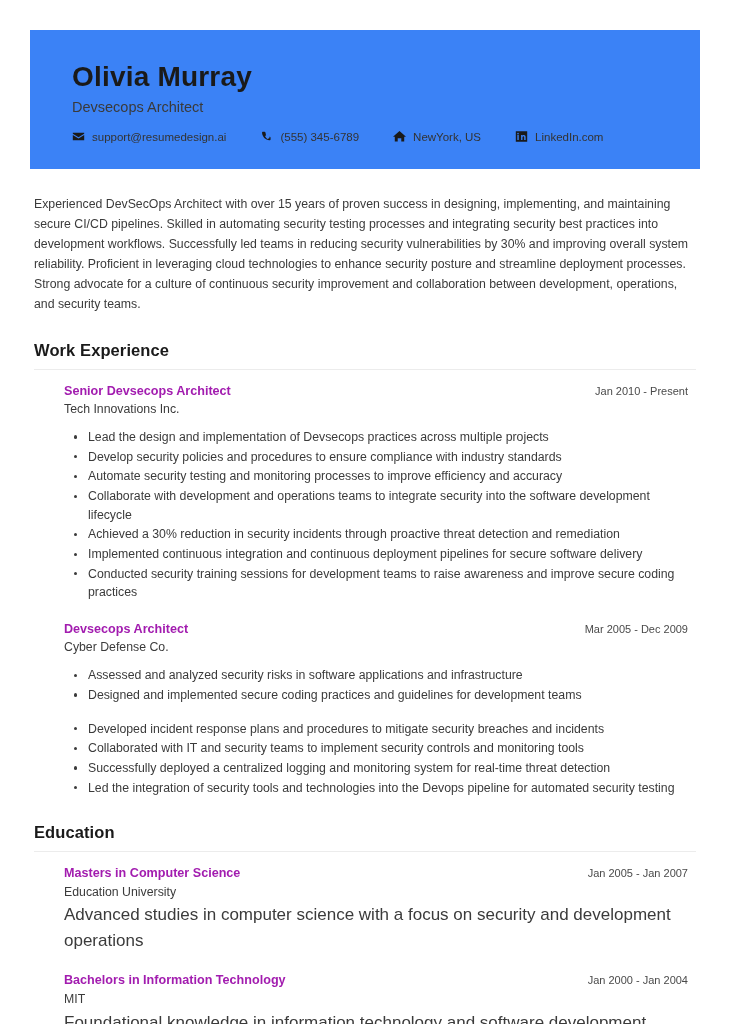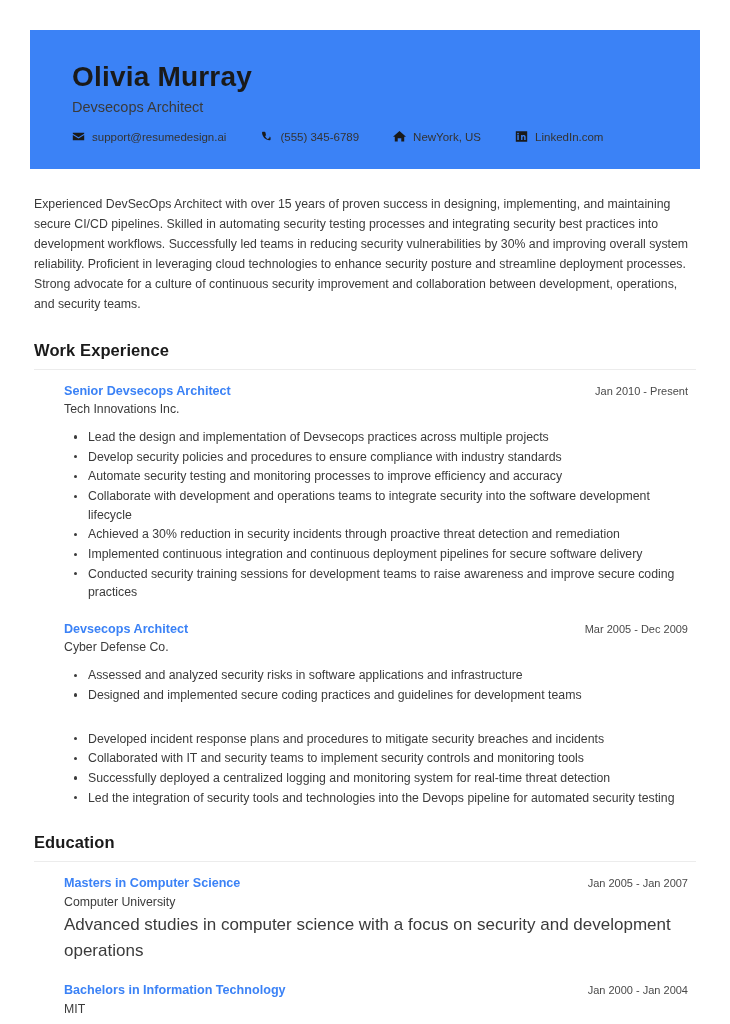--- a/index.html
+++ b/index.html
@@ -108,21 +108,21 @@
 
   .entry-top {
     display: flex;
     align-items: baseline;
     justify-content: space-between;
     gap: 12px;
   }
   .entry-role {
     font-size: 12.6px;
     font-weight: bold;
-    color: #3b82f6;
+    color: #a21caf;
     line-height: 1.45;
   }
   .entry-date {
     font-size: 11px;
     color: #4a4a4a;
     white-space: nowrap;
     line-height: 1.45;
   }
   .entry-org {
     font-size: 12.3px;
@@ -154,21 +154,21 @@
     content: "";
     position: absolute;
     left: -12px;
     top: 7.5px;
     width: 3.2px;
     height: 3.2px;
     border-radius: 50%;
     background: #3b3b3b;
   }
   ul.bullets li.spacer-before {
-    margin-top: 25px;
+    margin-top: 15px;
   }
 </style>
 </head>
 <body>
 
 <div class="page">
 
   <div class="header">
     <div class="name">Olivia Murray</div>
     <div class="title">Devsecops Architect</div>
@@ -261,21 +261,21 @@
     <div class="section">
       <div class="section-heading">Education</div>
       <div class="section-rule"></div>
       <div>
 
         <div class="entry">
           <div class="entry-top">
             <div class="entry-role">Masters in Computer Science</div>
             <div class="entry-date">Jan 2005 - Jan 2007</div>
           </div>
-          <div class="entry-org">Computer University</div>
+          <div class="entry-org">Education University</div>
           <div class="entry-desc">Advanced studies in computer science with a focus on security and development operations</div>
         </div>
 
         <div class="entry">
           <div class="entry-top">
             <div class="entry-role">Bachelors in Information Technology</div>
             <div class="entry-date">Jan 2000 - Jan 2004</div>
           </div>
           <div class="entry-org">MIT</div>
           <div class="entry-desc">Foundational knowledge in information technology and software development</div>

